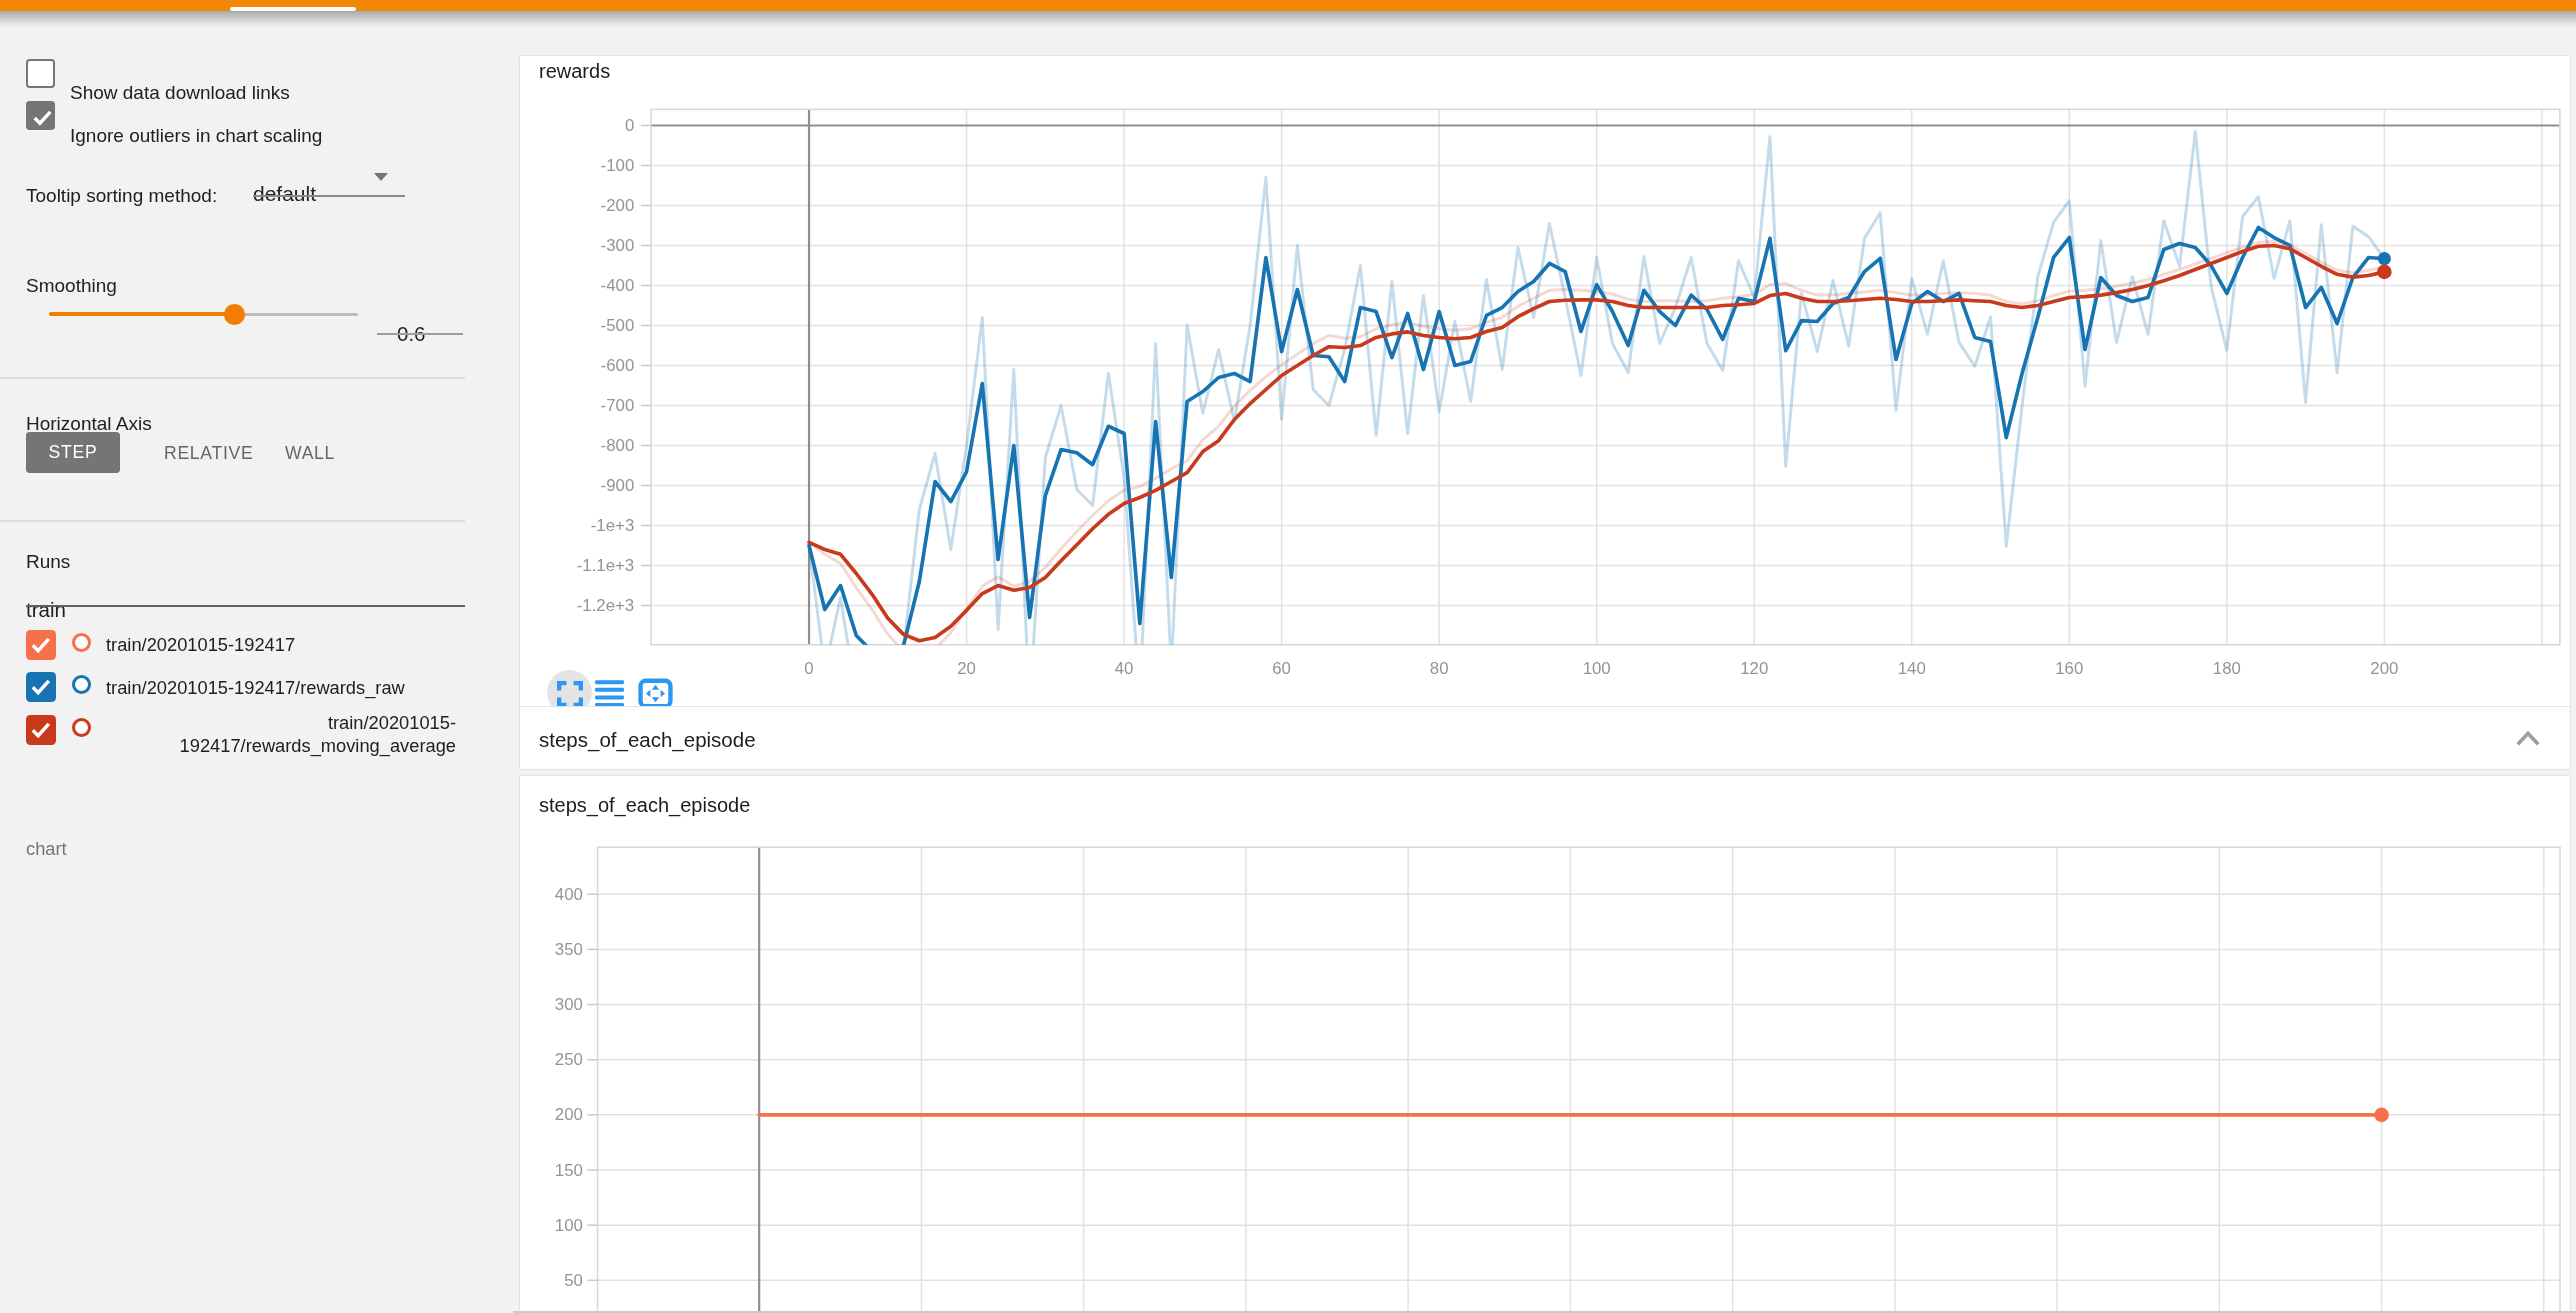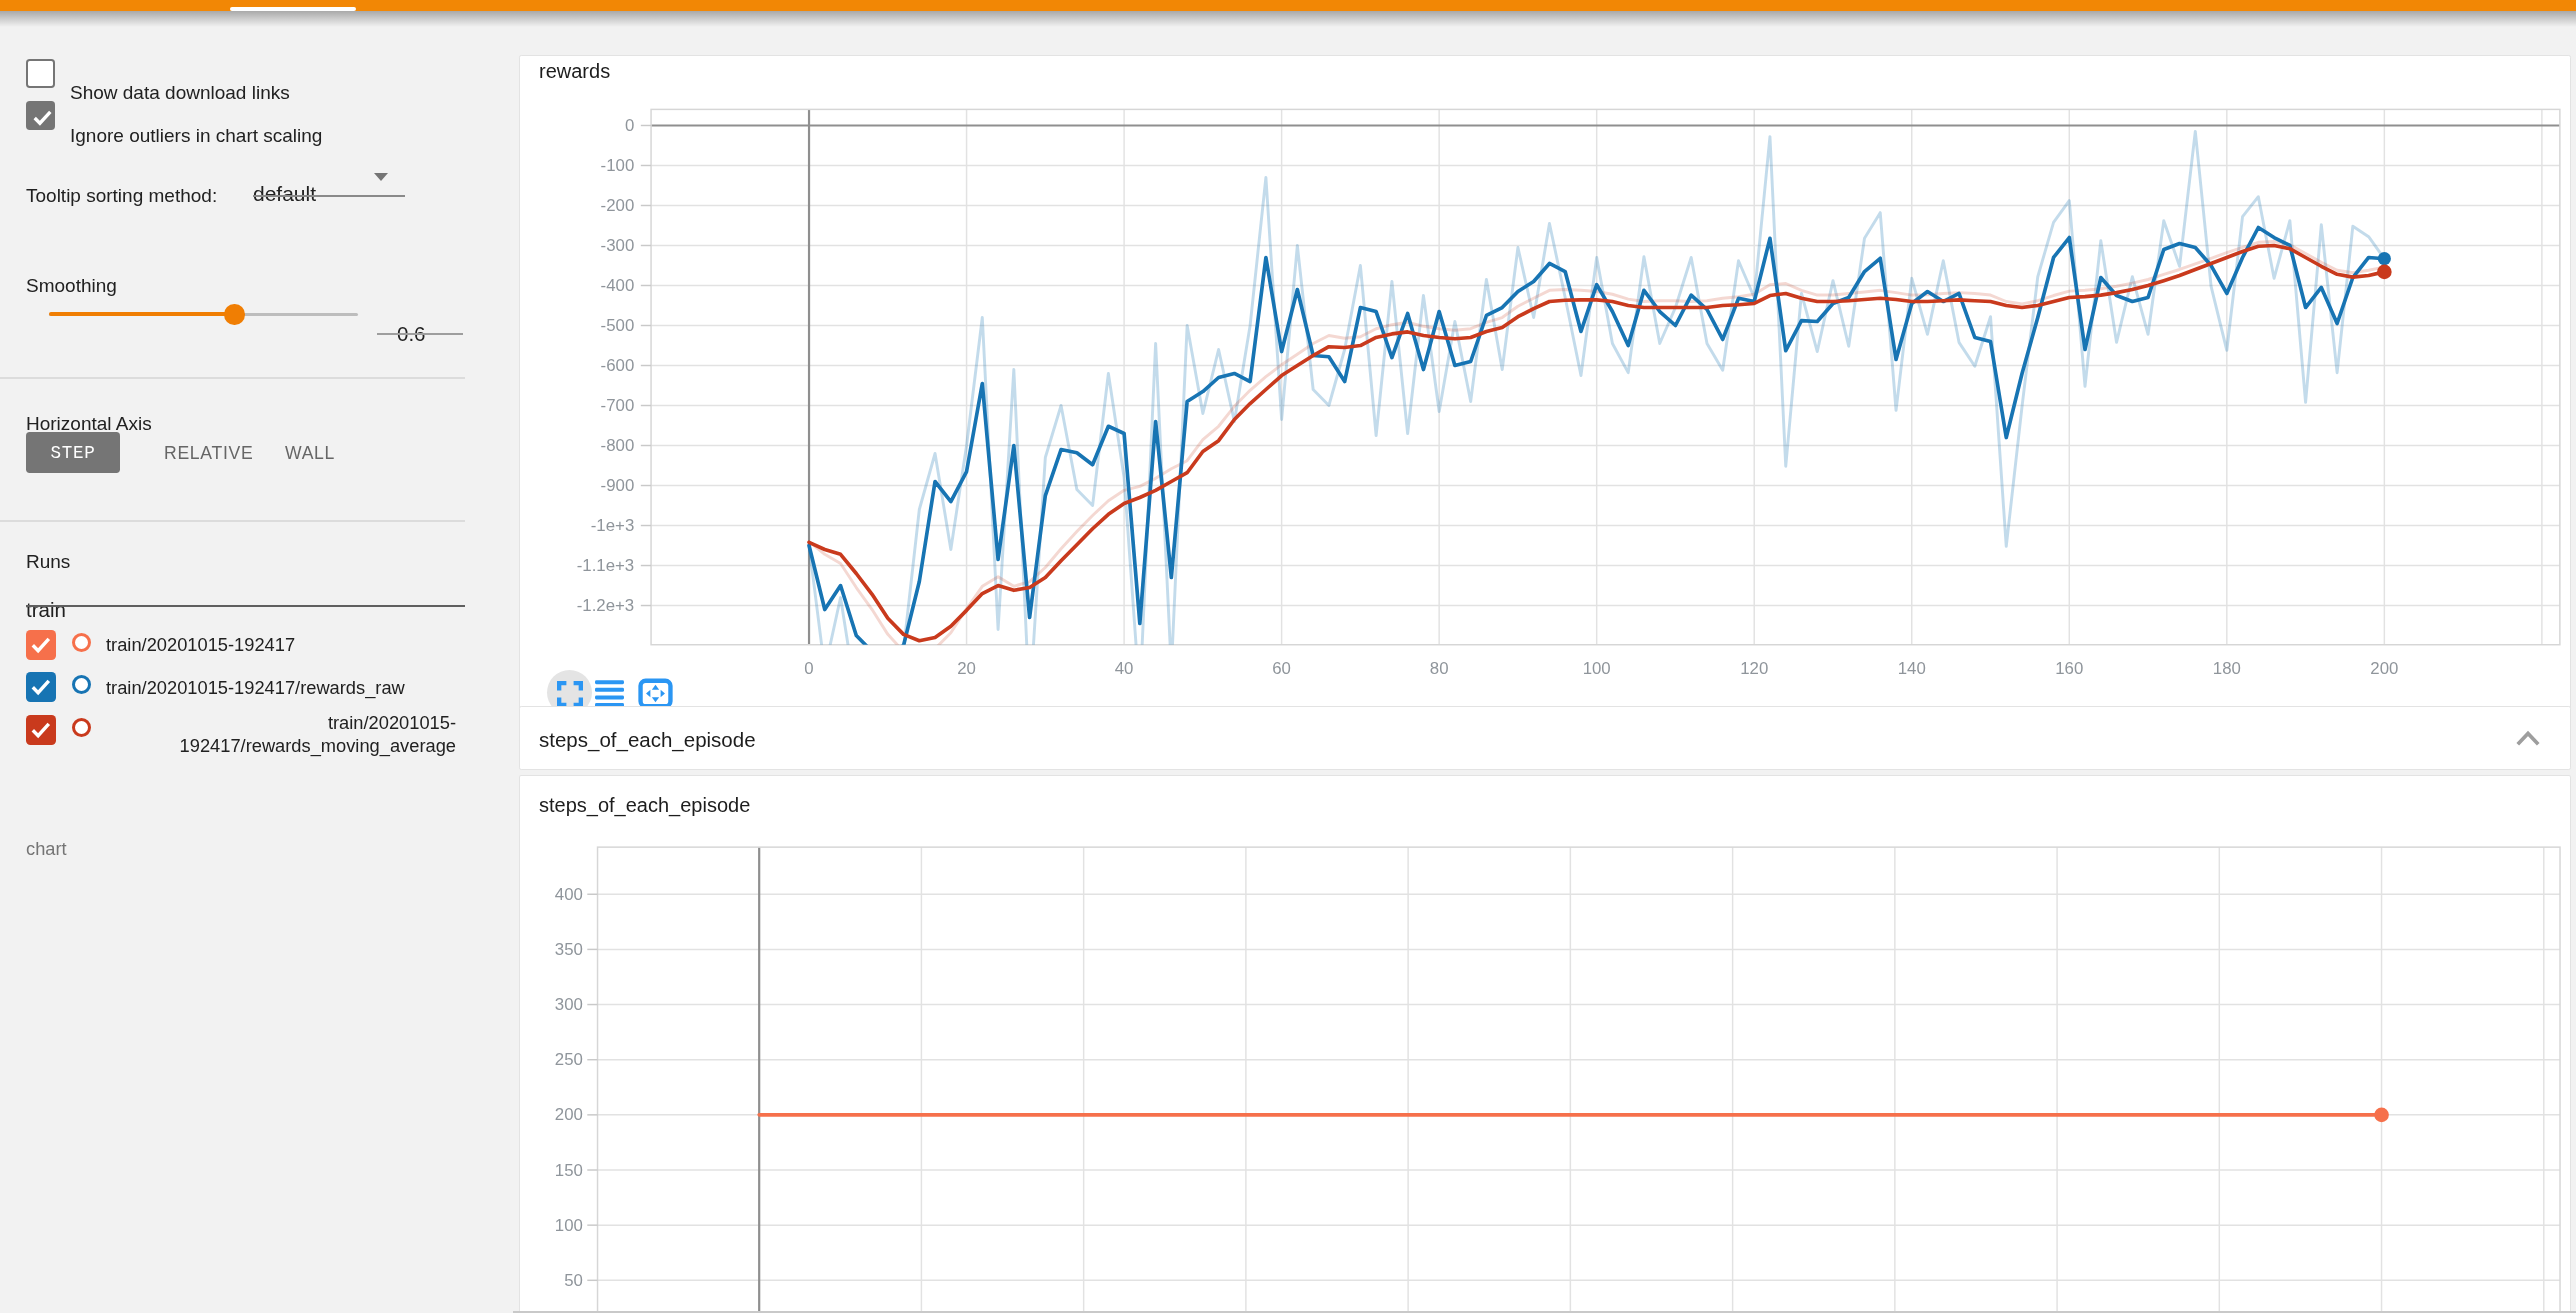--- a/index.html
+++ b/index.html
@@ -24,21 +24,21 @@
   .cb-box svg { position:absolute; left:1.5px; top:1.5px; }
 
   .select-underline { position:absolute; height:1.5px; background:#8a8a8a; }
   .dd-arrow { position:absolute; width:0; height:0; border-left:7.3px solid transparent; border-right:7.3px solid transparent; border-top:8.8px solid #757575; }
 
   .slider-track { position:absolute; height:2.9px; background:#bdbdbd; border-radius:1.5px; }
   .slider-fill  { position:absolute; height:4.4px; background:#f07e03; border-radius:2.2px; }
   .slider-thumb { position:absolute; width:20.5px; height:20.5px; border-radius:50%; background:#f07e03; }
 
   .axis-btn { position:absolute; background:#757575; color:#fff; border:none; border-radius:3.7px;
-    font-family:Liberation Mono, monospace; font-size:17.6px; letter-spacing:0.7px; }
+    font-family:Liberation Sans, sans-serif; font-size:17.6px; letter-spacing:0.7px; }
   .axis-opt { position:absolute; color:#666; font-size:17.6px; letter-spacing:0.7px; }
 
   .run-box { position:absolute; width:30px; height:30px; border-radius:4.4px; }
   .run-box svg { position:absolute; left:2.2px; top:2.2px; }
   .run-ring { position:absolute; width:19px; height:19px; border-radius:50%; border:3.7px solid #000; background:#fff; }
   .run-label { position:absolute; color:#212121; font-size:18.3px; line-height:23px; width:366px; overflow-wrap:anywhere; }
 
   .toggle-btn { position:absolute; left:26px; top:756px; width:430px; height:41px; background:#e0e0e0;
     border:none; border-radius:2.9px; color:#646464; font-family:"Liberation Sans", sans-serif;
     font-size:18.3px; letter-spacing:1.1px; }

